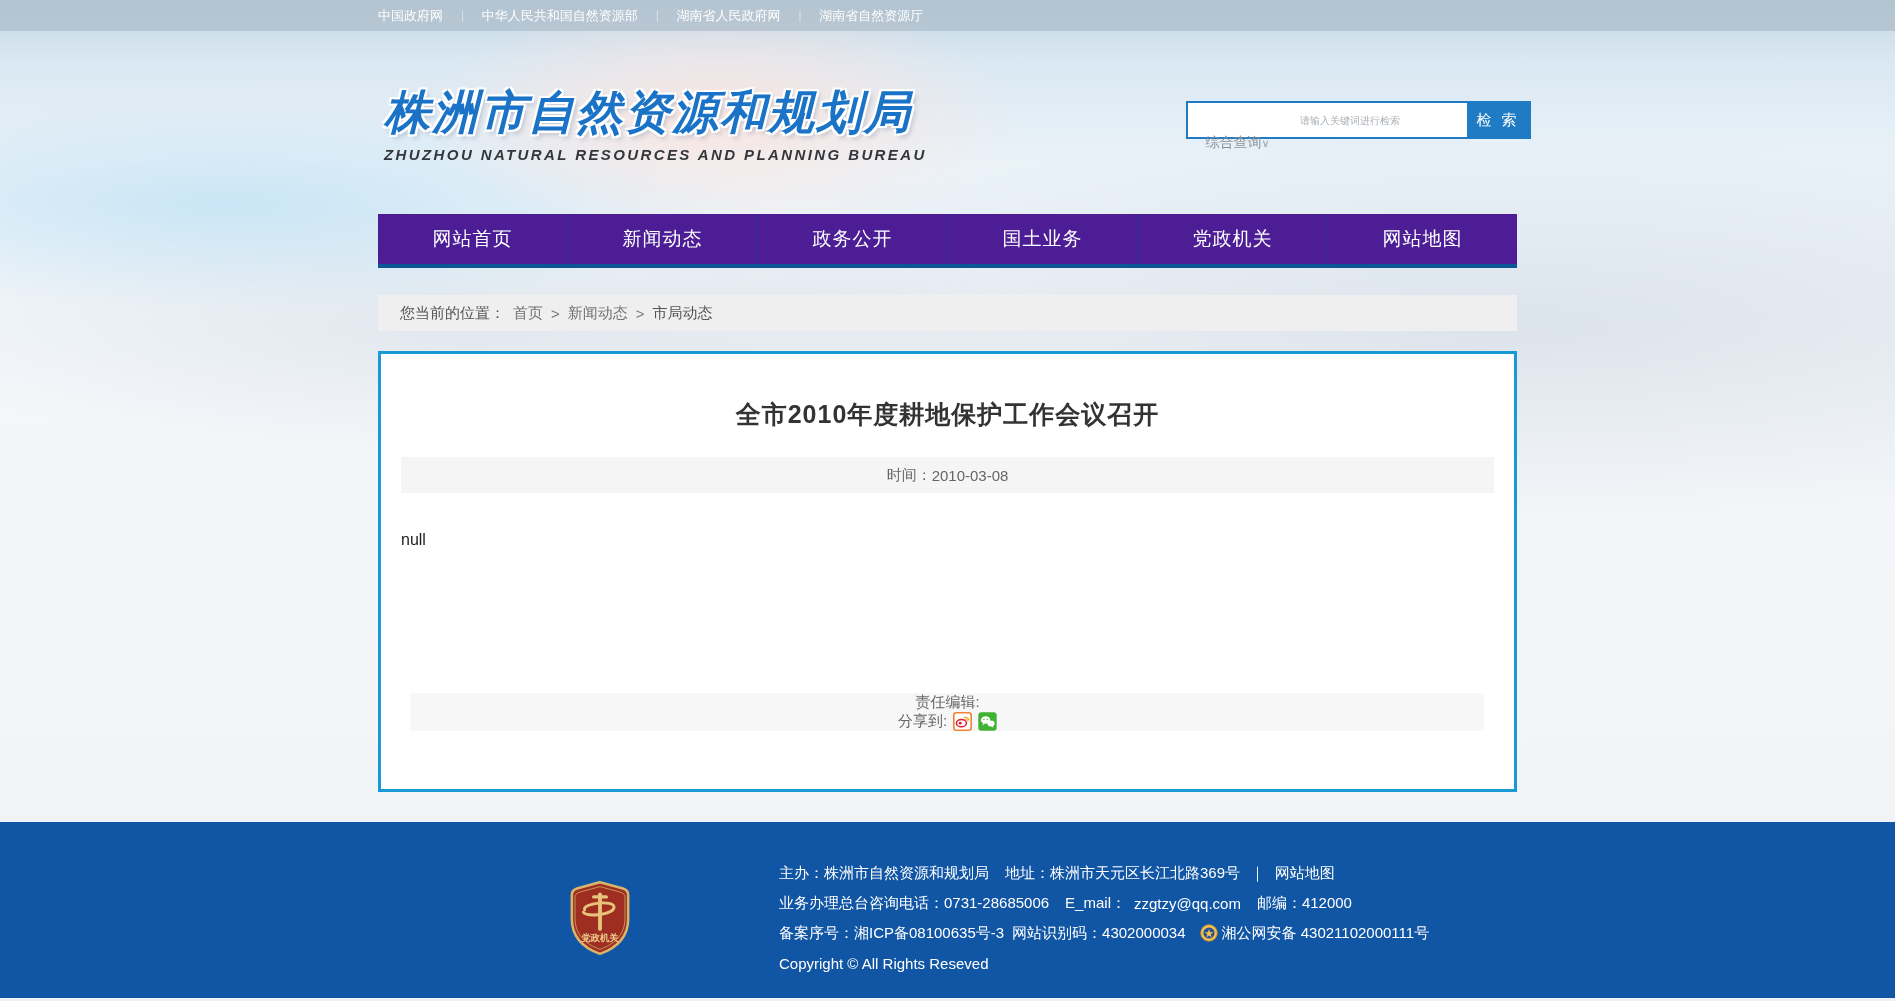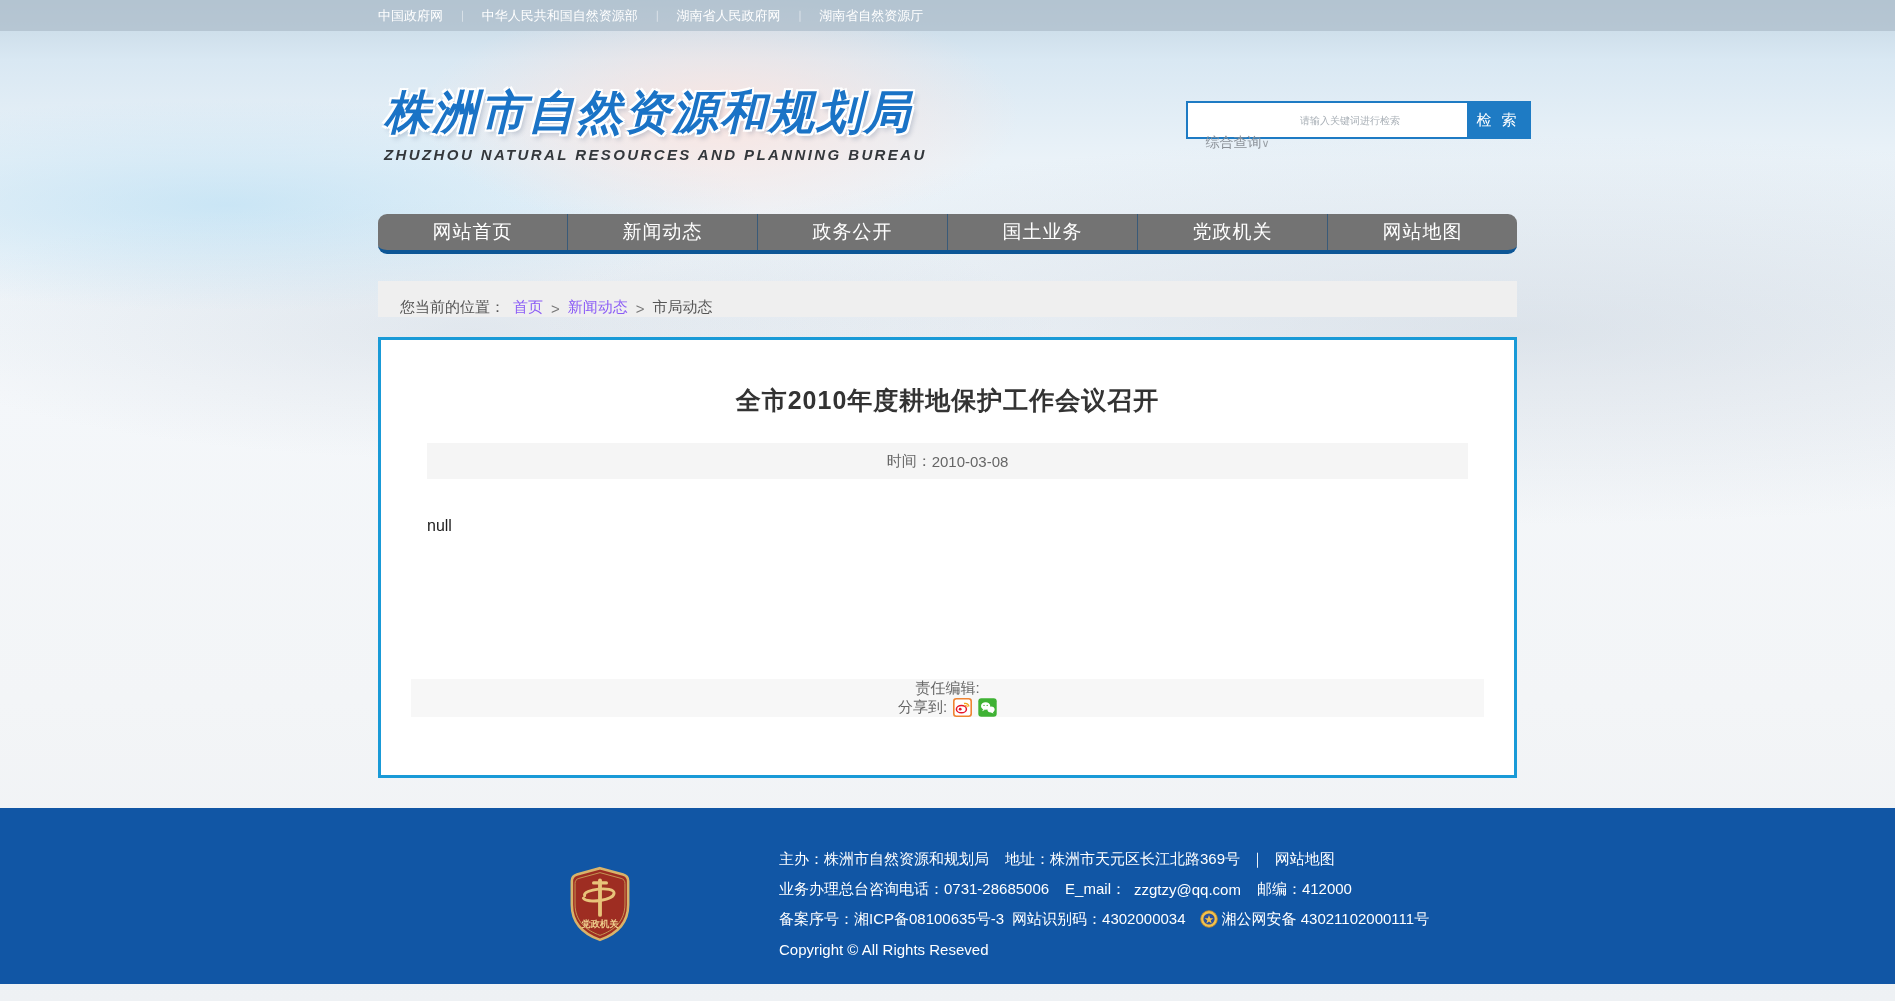--- a/index.html
+++ b/index.html
@@ -36,36 +36,36 @@
   .search-cat { width:100px; display:flex; align-items:center; justify-content:center; gap:0;
     font-size:14px; color:#8a9097; border-right:1px solid #d7dbe0; cursor:pointer;margin-top:40px; }
   .search-cat .chev { font-size:11px; color:#9aa0a6; }
   .search-input { flex:1; border:none; outline:none; padding:0 12px; font-size:10px; color:#333;
     font-family:"Liberation Sans","DejaVu Sans",sans-serif; }
   .search-input::placeholder { color:#a9b0b7; }
   .search-btn { width:62px; background:#1e7bc4; color:#fff; border:none; font-size:15px;
     letter-spacing:3px; cursor:pointer; font-family:inherit; }
 
   
-  .nav-wrap .nav { display:flex; height:40px; background:#737373; border-bottom:4px solid #0d5染; border-bottom:4px solid #0d5696;border-radius:9px; }
+  .nav-wrap .nav { display:flex; height:54px; background:#4c1d95; border-bottom:4px solid #0d5染; border-bottom:4px solid #0d5696; }
   .nav-item { flex:1; display:flex; align-items:center; justify-content:center; color:#ffffff;
     font-size:19px; letter-spacing:1px; cursor:pointer; border-right:1px solid rgba(10,70,125,0.55); }
   .nav-item:last-child { border-right:none; }
 
   
   .crumb-wrap { margin-top:27px; }
-  .crumb { height:36px; background:#efefef; display:flex; align-items:flex-end; padding-left:22px;
+  .crumb { height:36px; background:#efefef; display:flex; align-items:center; padding-left:22px;
     font-size:15px; color:#555; }
-  .crumb a { color:#8b5cf6; text-decoration:none; cursor:pointer; }
+  .crumb a { color:#737373; text-decoration:none; cursor:pointer; }
   .crumb .sep { margin:0 8px; color:#777; }
   .crumb .label { margin-right:8px; }
 
   
   .article-wrap { margin-top:20px; }
-  .article-box { position:relative; height:441px; background:#ffffff; border:3px solid #199ad7; padding:0 46px; }
+  .article-box { position:relative; height:441px; background:#ffffff; border:3px solid #199ad7; padding:0 20px; }
   .article-title { text-align:center; font-size:25px; font-weight:bold; color:#333; margin:44px 0 26px; letter-spacing:1px; }
   .time-bar { height:36px; background:#f5f5f5; display:flex; align-items:center; justify-content:center;
     font-size:15px; color:#666; }
   .article-body { margin-top:38px; font-size:16px; color:#1c1c1c; }
   .editor-bar { position:absolute; left:30px; right:30px; bottom:58px; height:38px; background:#f7f7f7;
     display:flex; align-items:center; justify-content:space-between; padding:0 16px; font-size:15px; color:#666;flex-direction:column; }
   .share { display:flex; align-items:center; gap:6px; }
   .share-icon { width:19px; height:19px; display:block; cursor:pointer; }
 
   

